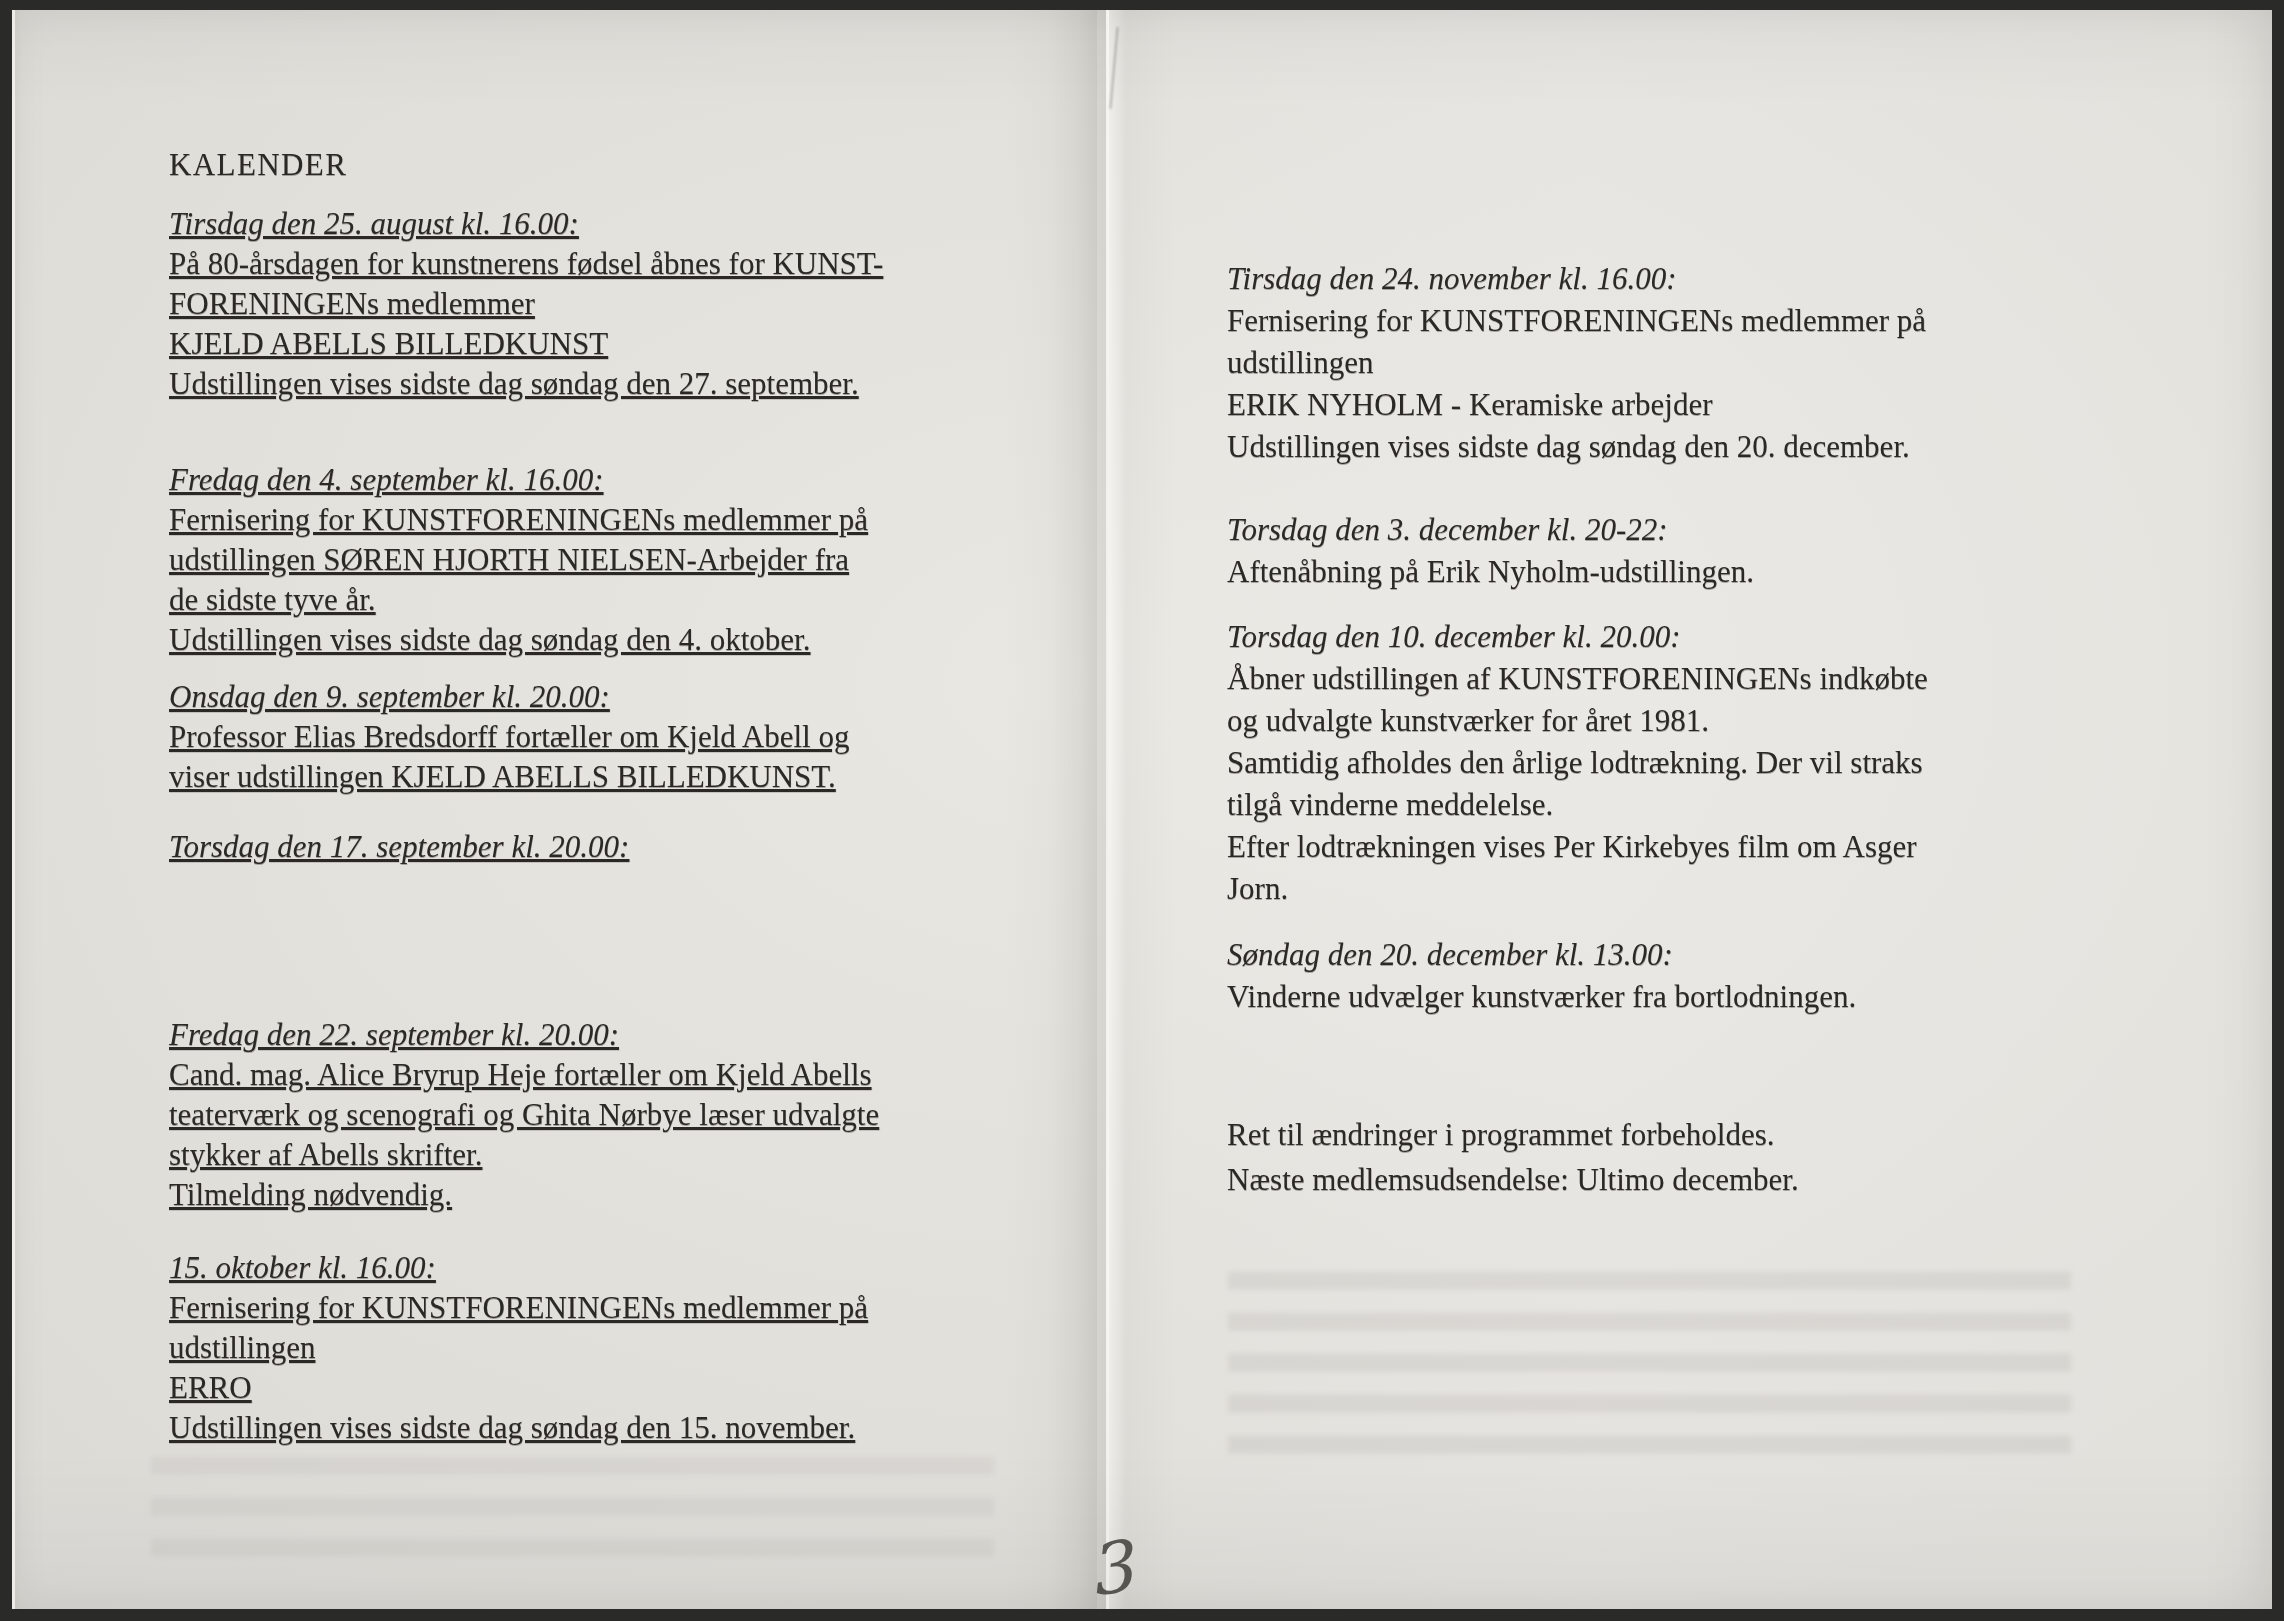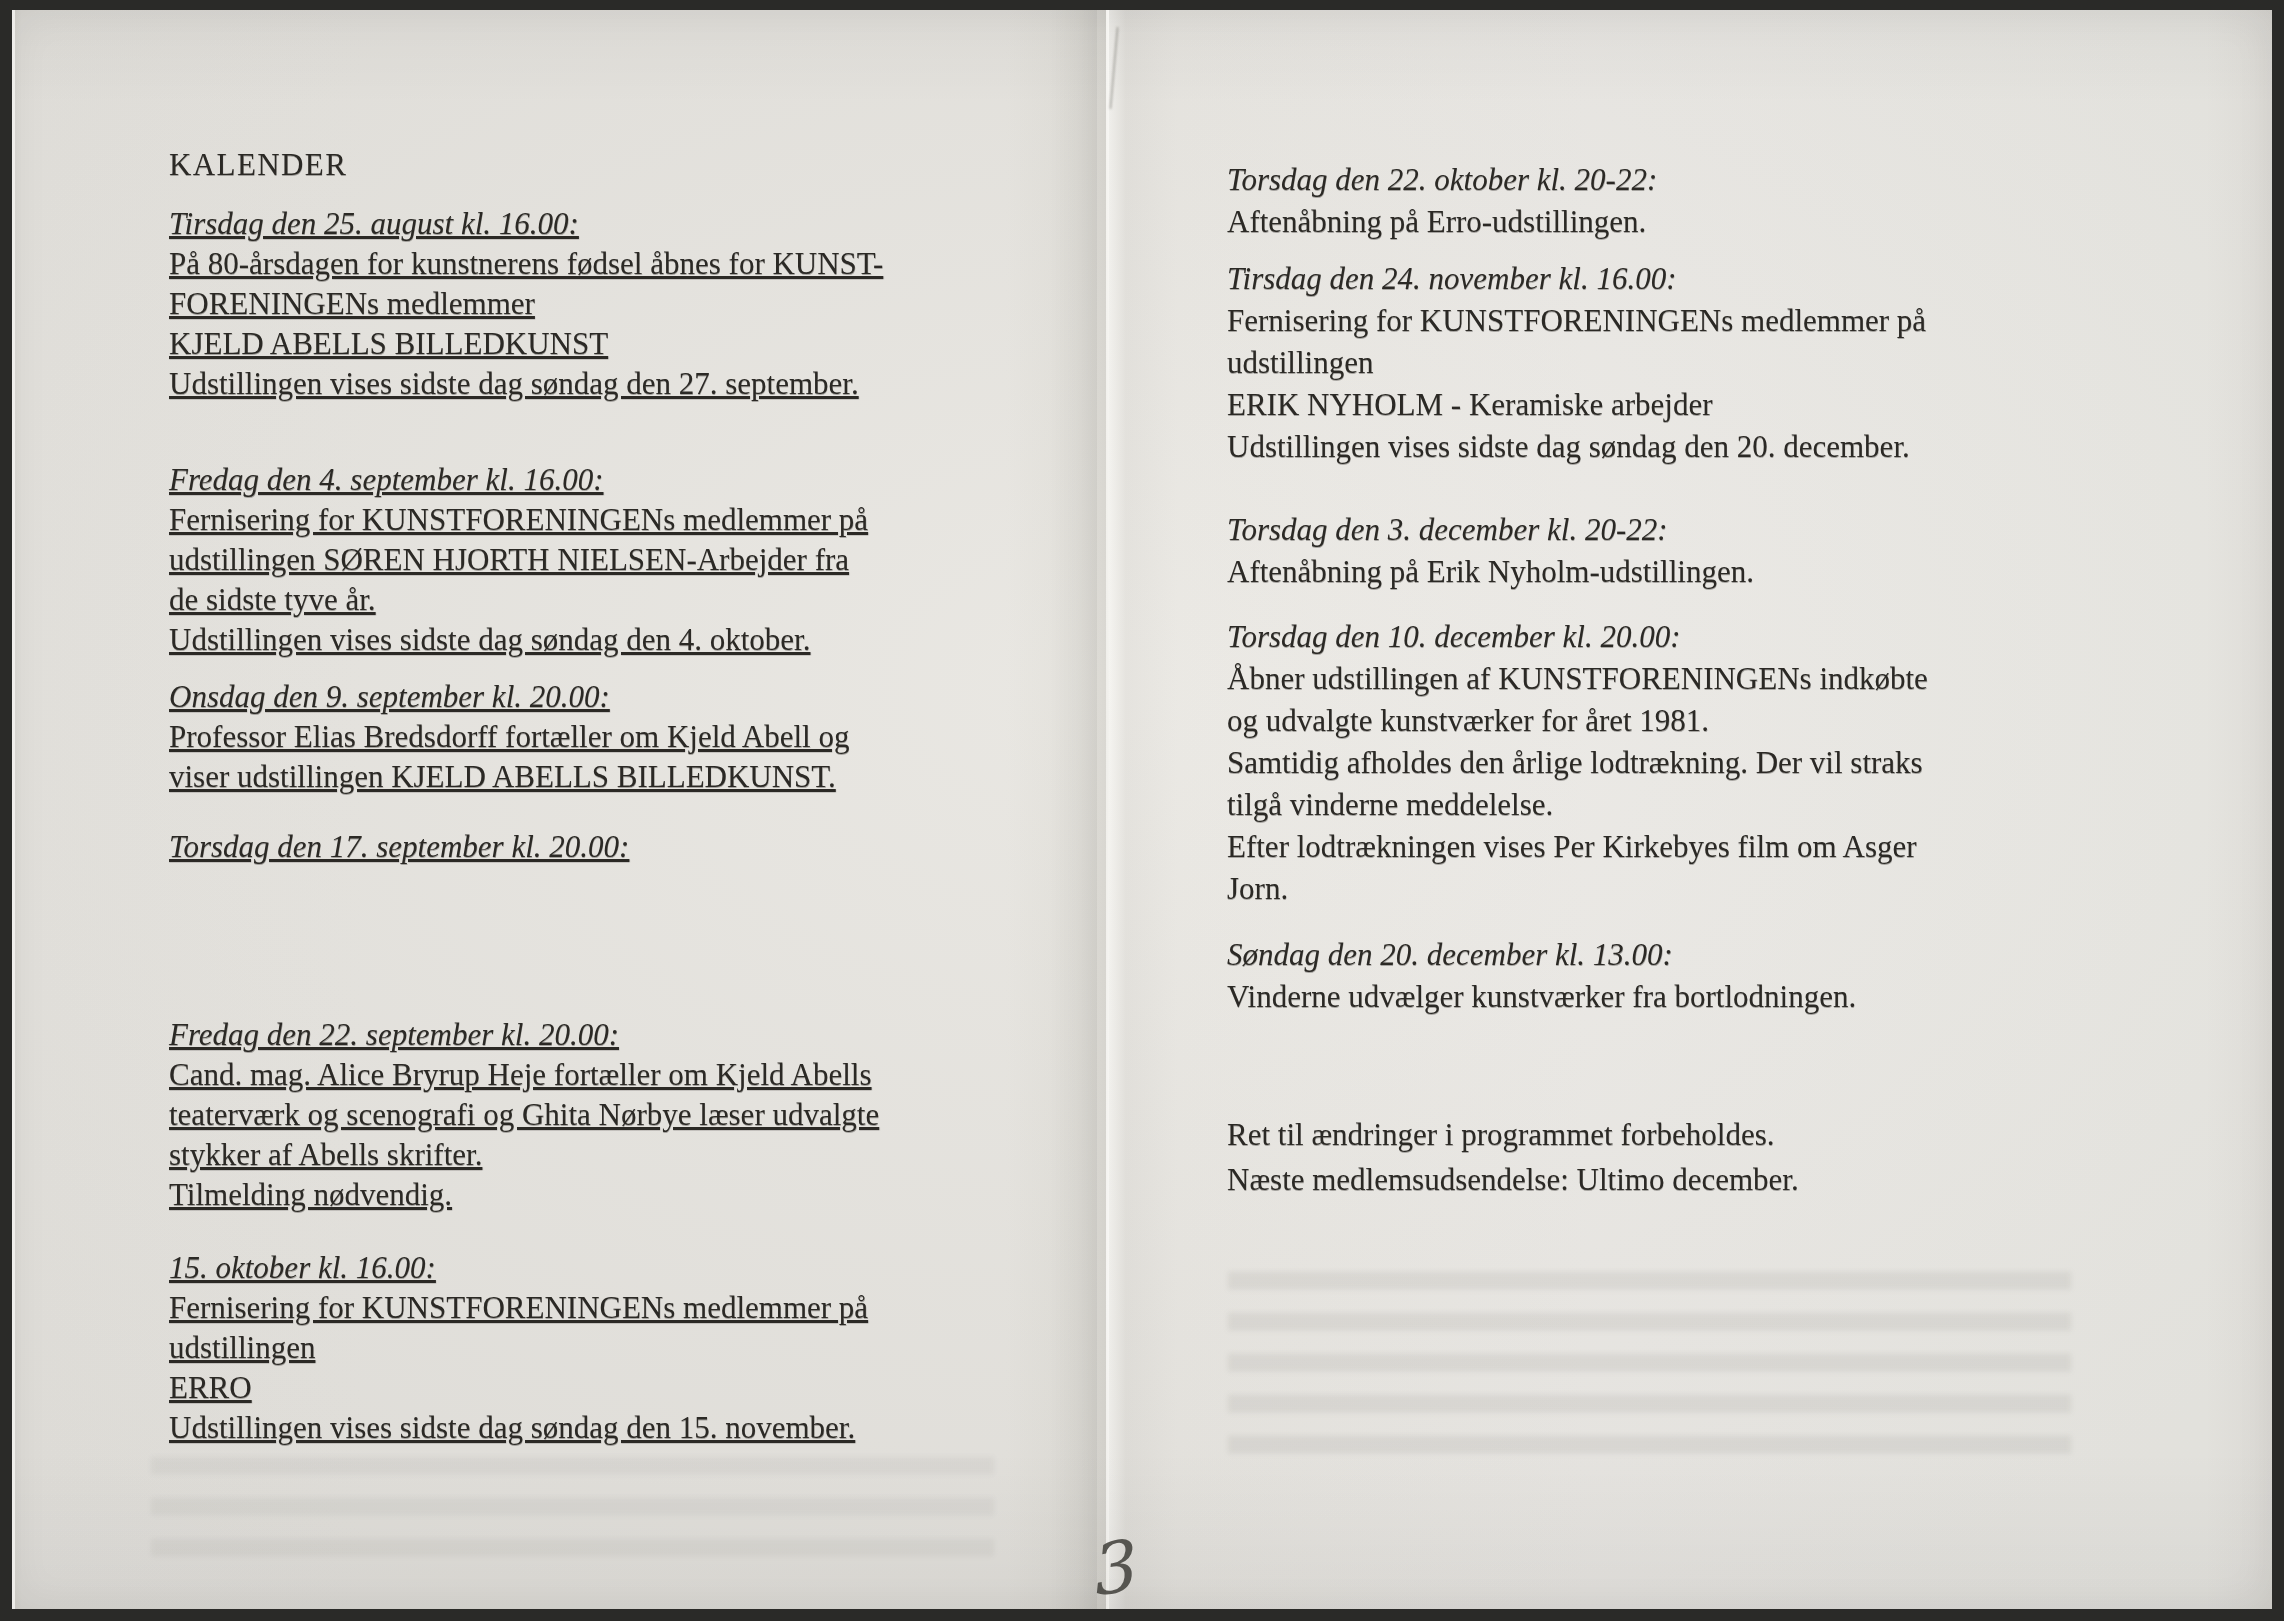--- a/index.html
+++ b/index.html
@@ -153,24 +153,20 @@
     </div>
 
     <div class="event col-left lh-left" style="top:1248px">
       <div class="event-date">15. oktober kl. 16.00:</div>
       <div class="event-lines">Fernisering for KUNSTFORENINGENs medlemmer på
 udstillingen
 ERRO
 Udstillingen vises sidste dag søndag den 15. november.</div>
     </div>
 
-    <div class="event col-right lh-right" style="top:159px">
-      <div class="event-date">Torsdag den 22. oktober kl. 20-22:</div>
-      <div class="event-lines">Aftenåbning på Erro-udstillingen.</div>
-    </div>
 
     <div class="event col-right lh-right" style="top:258px">
       <div class="event-date">Tirsdag den 24. november kl. 16.00:</div>
       <div class="event-lines">Fernisering for KUNSTFORENINGENs medlemmer på
 udstillingen
 ERIK NYHOLM - Keramiske arbejder
 Udstillingen vises sidste dag søndag den 20. december.</div>
     </div>
 
     <div class="event col-right lh-right" style="top:509px">

